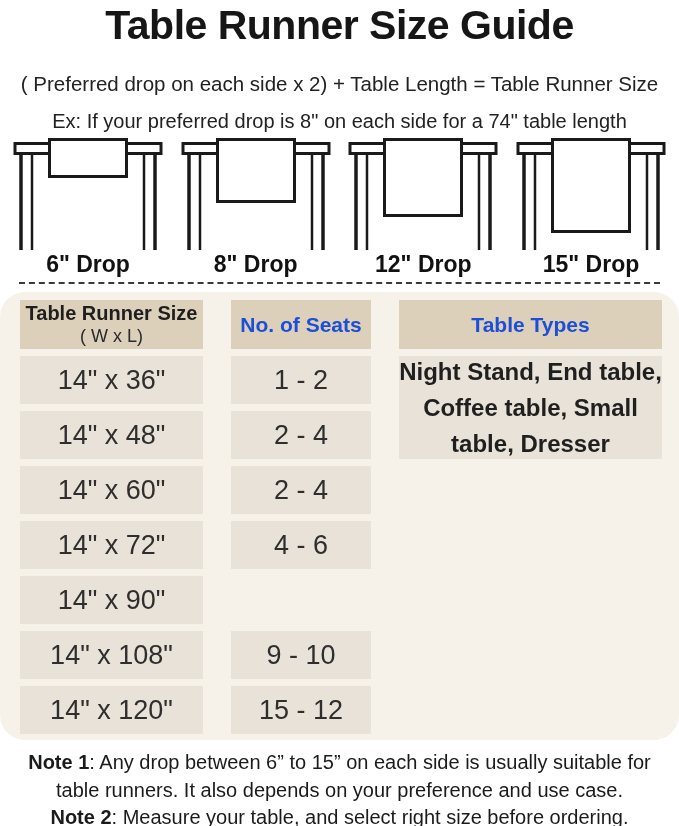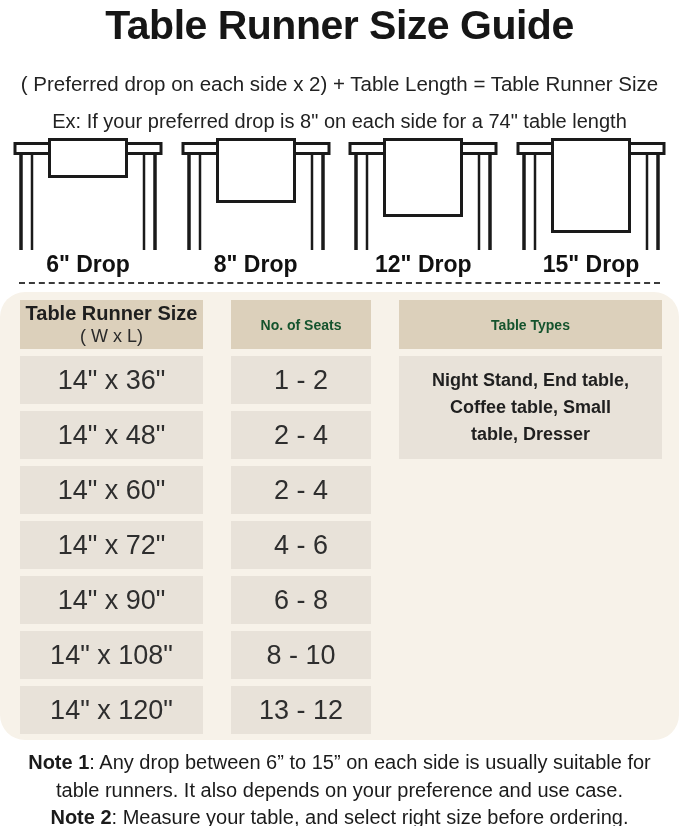--- a/index.html
+++ b/index.html
@@ -69,32 +69,32 @@
   .hcell {
     background: #dcd0bb;
     display: flex;
     flex-direction: column;
     align-items: center;
     justify-content: center;
     text-align: center;
   }
   .ht { font-weight: bold; font-size: 20px; color: #1e1e1e; }
   .hs { font-size: 18px; color: #2a2a2a; margin-top: 1px; }
-  .hbold { font-weight: bold; font-size: 14px; color: #14532d; }
+  .hbold { font-weight: bold; font-size: 21px; color: #1d4ed8; }
   .cell {
     background: #e8e2d9;
     display: flex;
     align-items: center;
     justify-content: center;
     text-align: center;
   }
   .num { font-size: 27px; color: #2e2e2e; }
   .types {
     font-weight: bold;
-    font-size: 18px;
+    font-size: 24px;
     line-height: 1.5;
     white-space: pre-line;
     color: #1f1f1f;
   }
   .c1 { grid-column: 1; }
   .c2 { grid-column: 2; }
   .c3 { grid-column: 3; }
   .r1 { grid-row: 2; } .r2 { grid-row: 3; } .r3 { grid-row: 4; }
   .r4 { grid-row: 5; } .r5 { grid-row: 6; } .r6 { grid-row: 7; }
   .r7 { grid-row: 8; }
@@ -190,27 +190,26 @@
       <div class="cell num c1 r2">14" x 48"</div>
       <div class="cell num c2 r2">2 - 4</div>
 
       <div class="cell num c1 r3">14" x 60"</div>
       <div class="cell num c2 r3">2 - 4</div>
 
       <div class="cell num c1 r4">14" x 72"</div>
       <div class="cell num c2 r4">4 - 6</div>
 
       <div class="cell num c1 r5">14" x 90"</div>
-      <div class="cell num c2 r5">6 - 8</div>
 
       <div class="cell num c1 r6">14" x 108"</div>
-      <div class="cell num c2 r6">8 - 10</div>
+      <div class="cell num c2 r6">9 - 10</div>
 
       <div class="cell num c1 r7">14" x 120"</div>
-      <div class="cell num c2 r7">13 - 12</div>
+      <div class="cell num c2 r7">15 - 12</div>
 
       <div class="cell types g0">Night Stand, End table,
 Coffee table, Small
 table, Dresser</div>
 
     </div>
   </div>
 
   <div class="notes">
     <p class="note"><strong>Note 1</strong><span>: Any drop between 6” to 15” on each side is usually suitable for table runners. It also depends on your preference and use case.</span></p>

